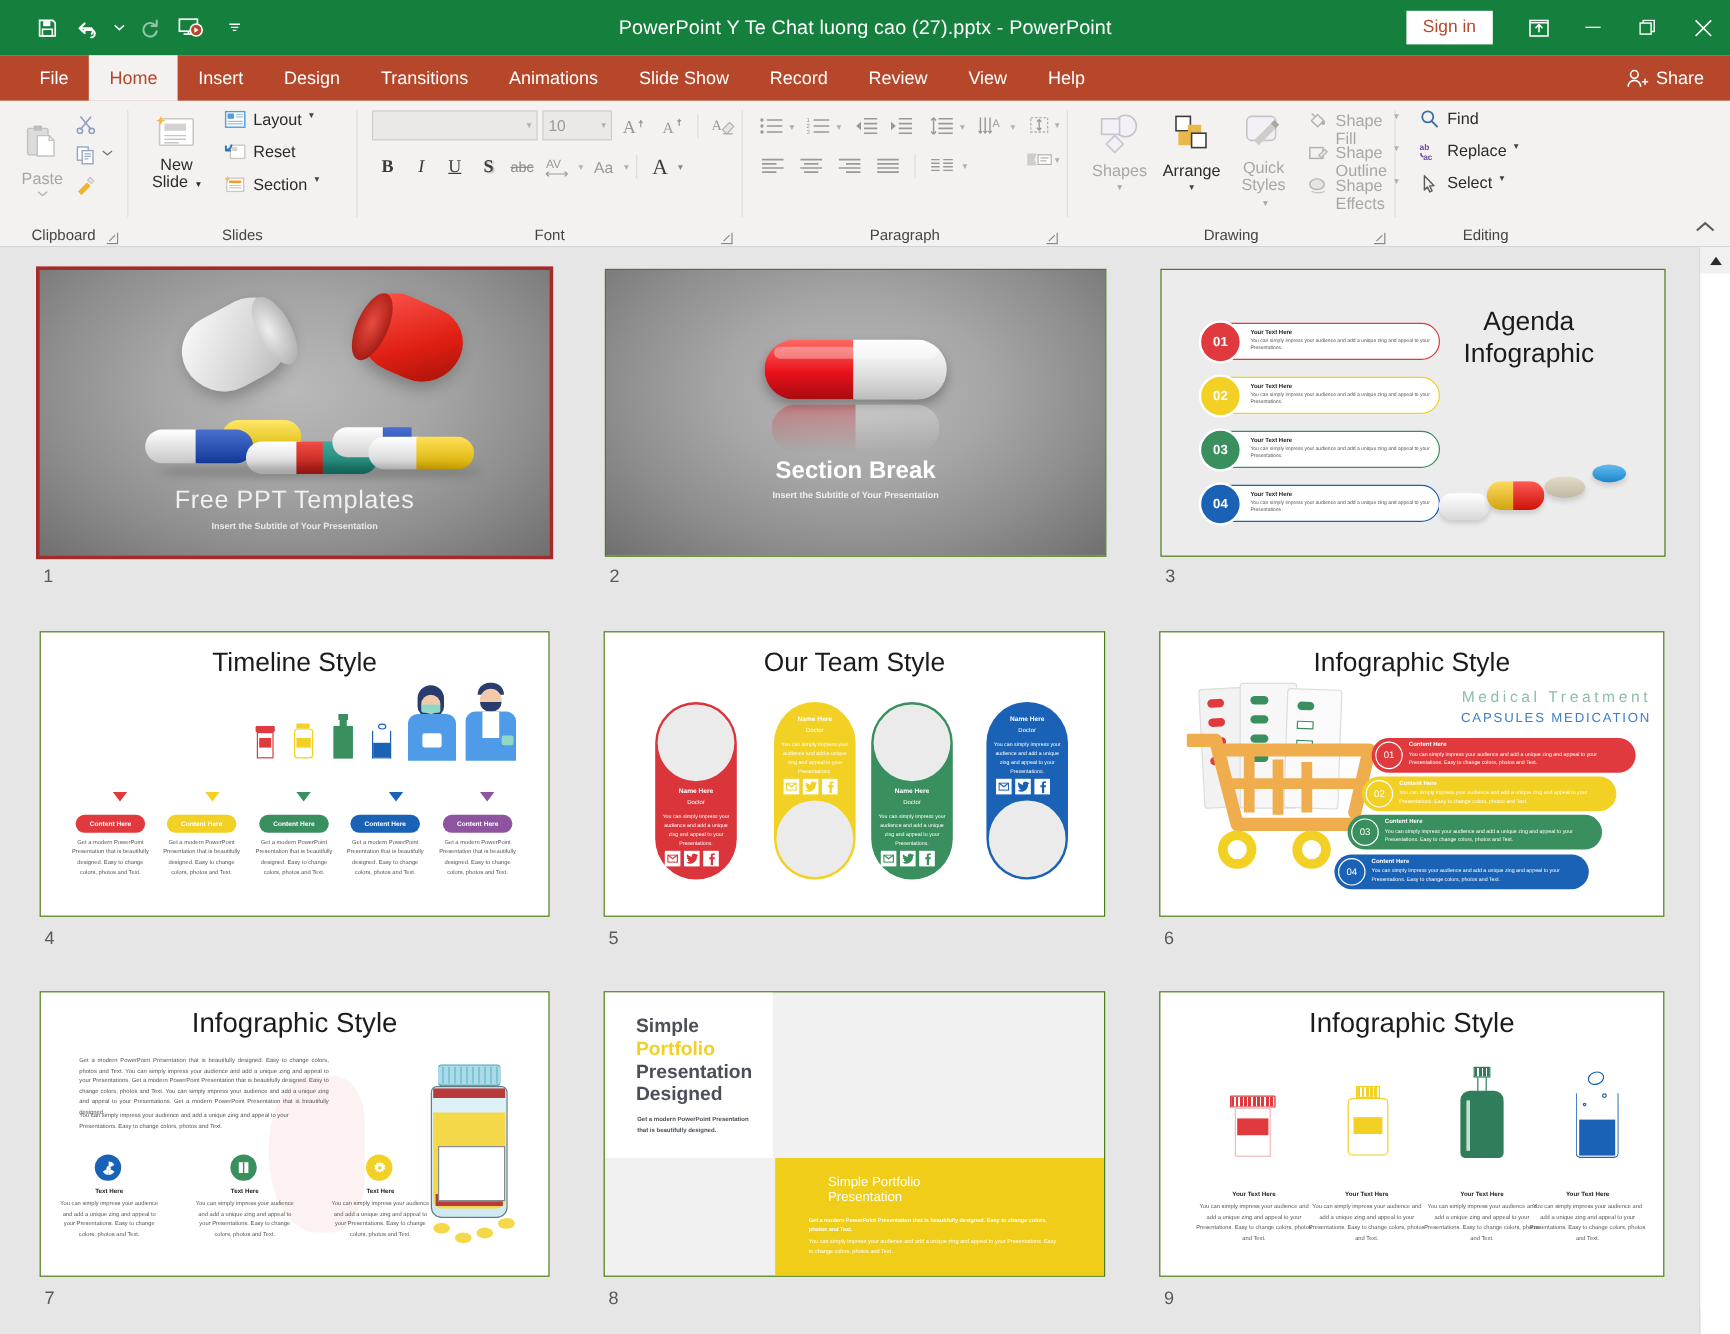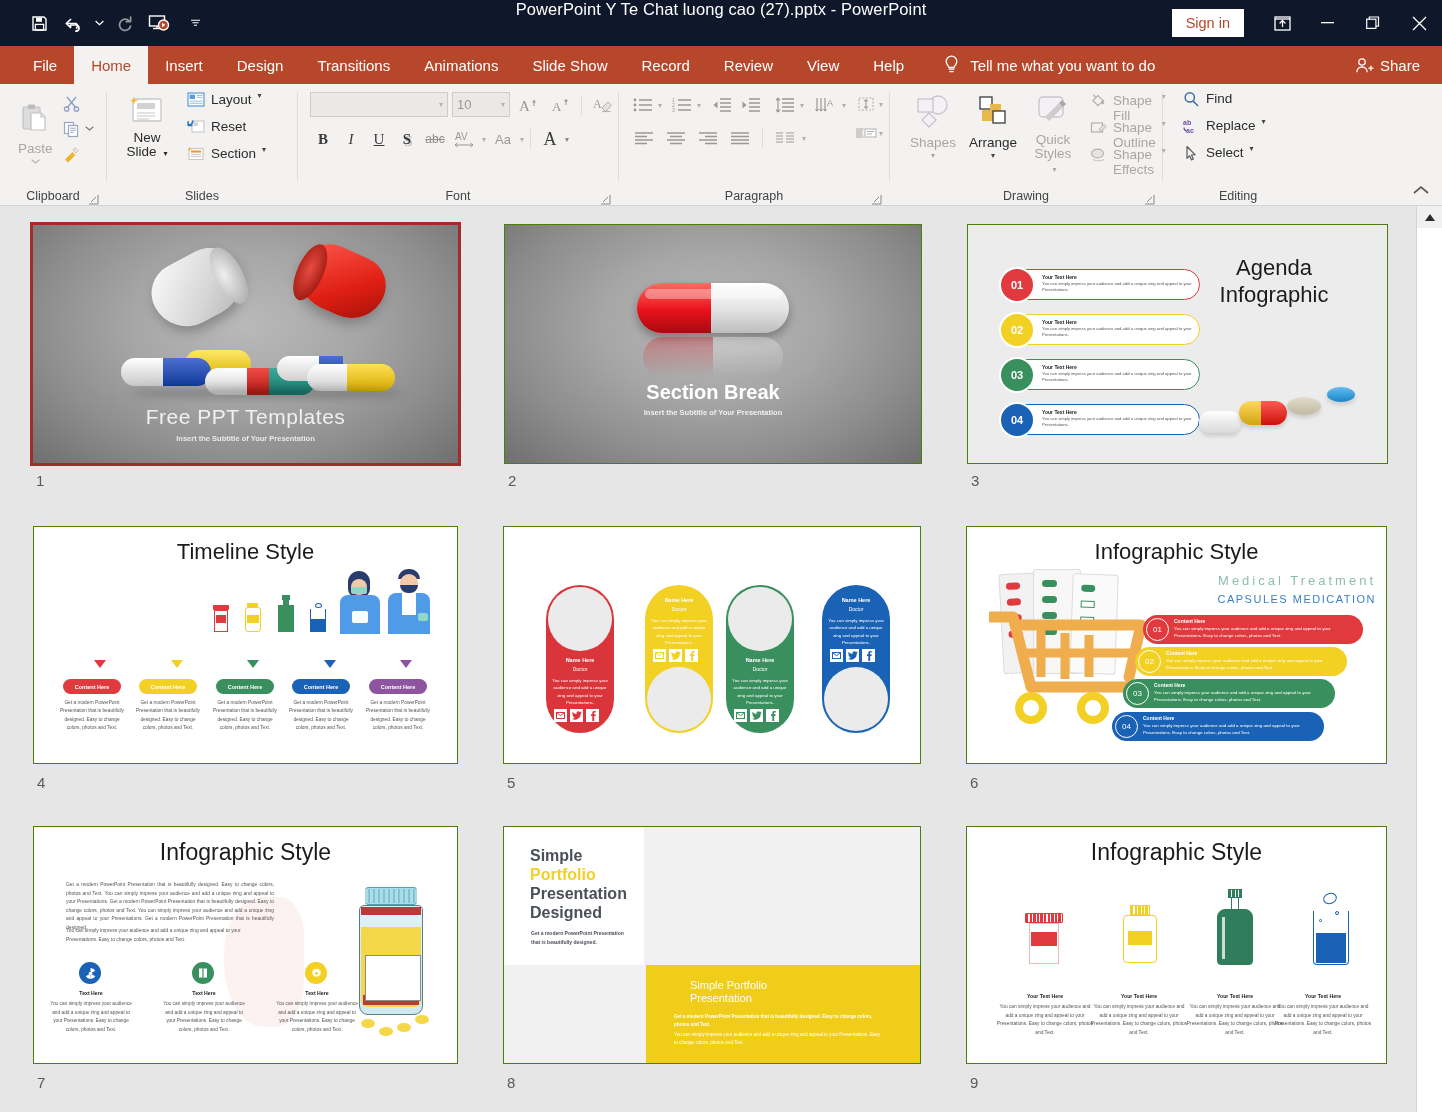--- a/index.html
+++ b/index.html
@@ -5,22 +5,22 @@
   * { box-sizing: border-box; margin:0; padding:0; }
   html,body { width:1442px; height:1112px; overflow:hidden; }
   body {
     font-family: "Liberation Sans", sans-serif;
     background:#e6e6e6;
     -webkit-font-smoothing: antialiased;
   }
 
   
   .titlebar{
-    height:46px; background:#0f172a; position:relative;
-    display:flex; 
+    height:46px; background:#15803d; position:relative;
+    display:flex; align-items:center;
   }
   .qat{ display:flex; align-items:center; padding-left:22px; gap:0px; }
   .qat-btn{
     width:34px;height:34px; display:flex;align-items:center;justify-content:center;
     color:#fff;
   }
   .qat-btn svg{ display:block; }
   .qat-caret{ width:18px;height:34px;display:flex;align-items:center;justify-content:center;color:#fff;font-size:9px;}
   .title-text{
     position:absolute; left:0; right:0; text-align:center;
@@ -209,29 +209,20 @@
   <div class="tab active">Home</div>
   <div class="tab">Insert</div>
   <div class="tab">Design</div>
   <div class="tab">Transitions</div>
   <div class="tab">Animations</div>
   <div class="tab">Slide Show</div>
   <div class="tab">Record</div>
   <div class="tab">Review</div>
   <div class="tab">View</div>
   <div class="tab">Help</div>
-  <div class="tellme">
-    <span>
-      <svg width="17" height="20" viewBox="0 0 17 20" style="display:block">
-          <path d="M8.5 1.2c-3 0-5.3 2.3-5.3 5.2 0 2 1.1 3.3 1.9 4.3.5.7.8 1.1.8 1.8h5.2c0-.7.3-1.1.8-1.8.8-1 1.9-2.3 1.9-4.3 0-2.9-2.3-5.2-5.3-5.2z" fill="none" stroke="#fff" stroke-width="1.3"></path>
-          <path d="M6.2 14.2h4.6M6.8 16.6h3.4" stroke="#fff" stroke-width="1.3" stroke-linecap="round"></path>
-        </svg>
-    </span>
-    <span>Tell me what you want to do</span>
-  </div>
   <div class="share">
     <span>
       <svg width="19" height="17" viewBox="0 0 19 17" style="display:block">
           <circle cx="7" cy="5" r="3.2" fill="none" stroke="#fff" stroke-width="1.3"></circle>
           <path d="M1.8 15.2c0-3 2.3-5.2 5.2-5.2s5.2 2.2 5.2 5.2" fill="none" stroke="#fff" stroke-width="1.3"></path>
           <path d="M13.8 11.2h4.2M15.9 9.1v4.2" stroke="#fff" stroke-width="1.3" stroke-linecap="round"></path>
         </svg>
     </span>
     <span>Share</span>
   </div>
@@ -817,20 +808,21 @@
           <div style="position:absolute;left:101px;top:172px;width:66px;font-size:4.8px;color:#555;text-align:center;line-height:1.75">Get a modern PowerPoint Presentation that is beautifully designed. Easy to change colors, photos and Text.</div>
           <div style="position:absolute;left:178px;top:172px;width:66px;font-size:4.8px;color:#555;text-align:center;line-height:1.75">Get a modern PowerPoint Presentation that is beautifully designed. Easy to change colors, photos and Text.</div>
           <div style="position:absolute;left:254px;top:172px;width:66px;font-size:4.8px;color:#555;text-align:center;line-height:1.75">Get a modern PowerPoint Presentation that is beautifully designed. Easy to change colors, photos and Text.</div>
           <div style="position:absolute;left:331px;top:172px;width:66px;font-size:4.8px;color:#555;text-align:center;line-height:1.75">Get a modern PowerPoint Presentation that is beautifully designed. Easy to change colors, photos and Text.</div>
         </div>
         <div class="slide-num" style="left:4px;top:248px">4</div>
       </div>
 
       <div class="cell">
         <div class="thumb" style="width:418px;height:238px">
+          <div style="position:absolute;left:0;right:0;top:12px;text-align:center;font-size:22px;color:#1b1b1b">Our Team Style</div>
 
           <div style="position:absolute;left:42px;top:58px;width:68px;height:148px;border-radius:34px;background:#d9353b">
             <div style="position:absolute;left:2px;top:2px;width:64px;height:64px;border-radius:50%;background:#ebebeb"></div>
             <div style="position:absolute;left:0;right:0;top:72px;text-align:center;color:#fff;font-size:5.5px;font-weight:bold">Name Here</div>
             <div style="position:absolute;left:0;right:0;top:81px;text-align:center;color:#fff;font-size:5px">Doctor</div>
             <div style="position:absolute;left:5px;right:5px;top:92px;text-align:center;color:#fff;font-size:4.4px;line-height:1.7">You can simply impress your audience and add a unique zing and appeal to your Presentations.</div>
             <div style="position:absolute;left:8px;top:124px;display:flex;gap:3px">
               <div style="width:13px;height:13px;background:#fff;display:flex;align-items:center;justify-content:center">
                   <svg width="9" height="7" viewBox="0 0 9 7">
                     <rect x=".5" y=".5" width="8" height="6" fill="none" stroke="#d9353b" stroke-width="1"></rect>

